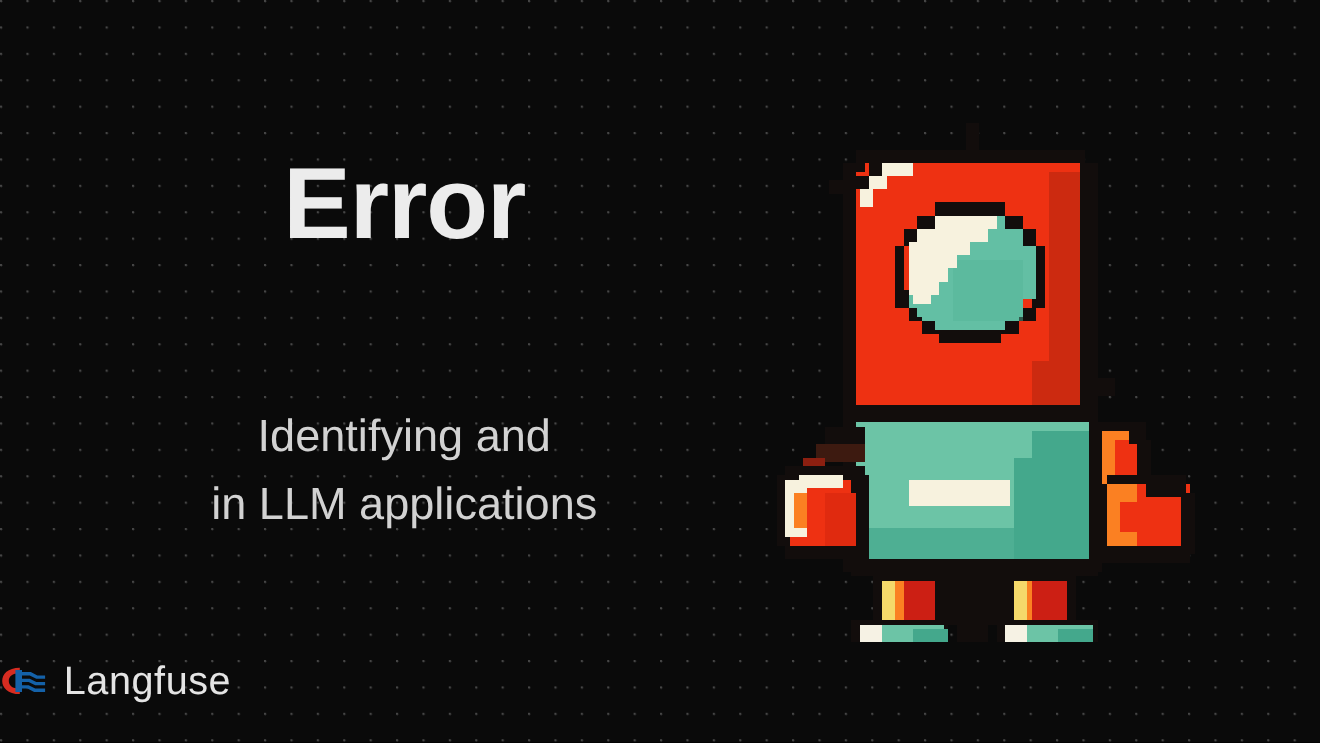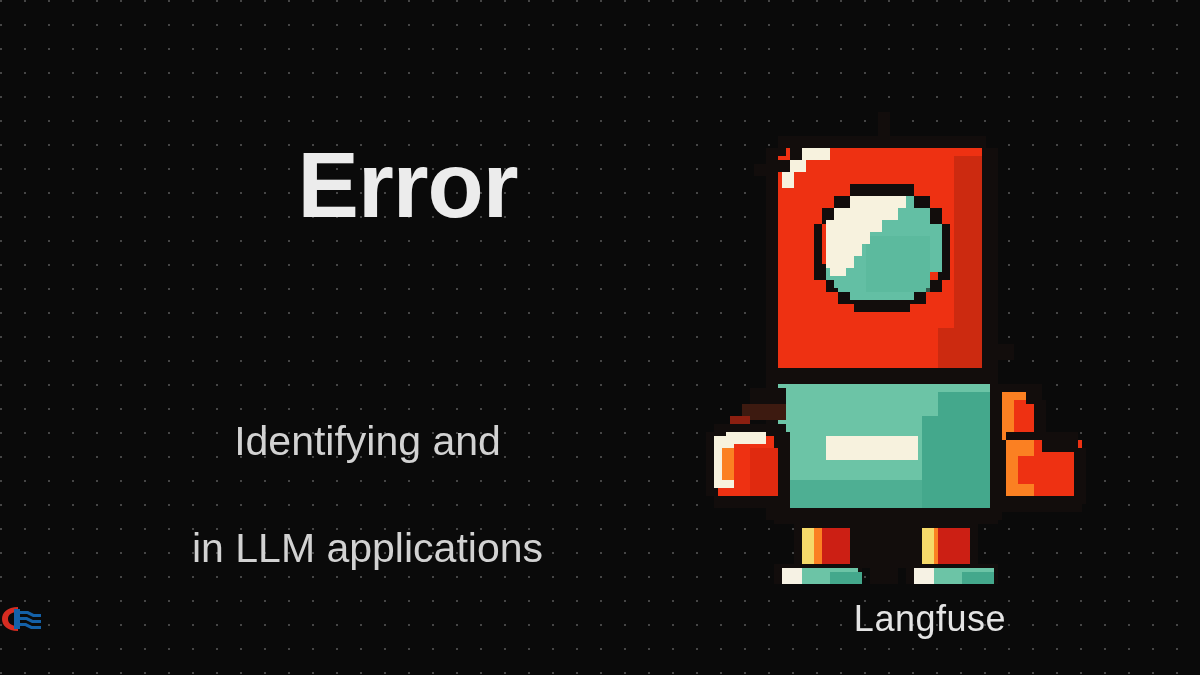--- a/index.html
+++ b/index.html
@@ -32,21 +32,20 @@
     width: 735px;
     height: 675px;
   }
 
   .title-block {
     position: absolute;
     left: 0;
     top: 140px;
     width: 735px;
     text-align: center;
-    padding-left: 40px;
   }
   .title-line {
     display: block;
     color: #ececec;
     font-weight: 700;
     font-size: 92px;
     line-height: 0.98;
     letter-spacing: -1px;
     white-space: nowrap;
   }
@@ -59,32 +58,31 @@
     text-align: center;
   }
   .subtitle-line {
     display: block;
     color: #d2d2d2;
     font-weight: 400;
     font-size: 41px;
     line-height: 1.52;
     letter-spacing: 0px;
     white-space: nowrap;
-    margin-top: 45px;
   }
 
   
   .brand {
     position: absolute;
     left: 0;
     top: 601px;
     width: 1006px;
     display: flex;
     align-items: center;
-    justify-content: space-between;
+    justify-content: flex-start;
     gap: 14px;
   }
   .brand-logo {
     width: 44px;
     height: 32px;
     display: block;
   }
   .brand-name {
     color: #e4e4e4;
     font-size: 36px;

